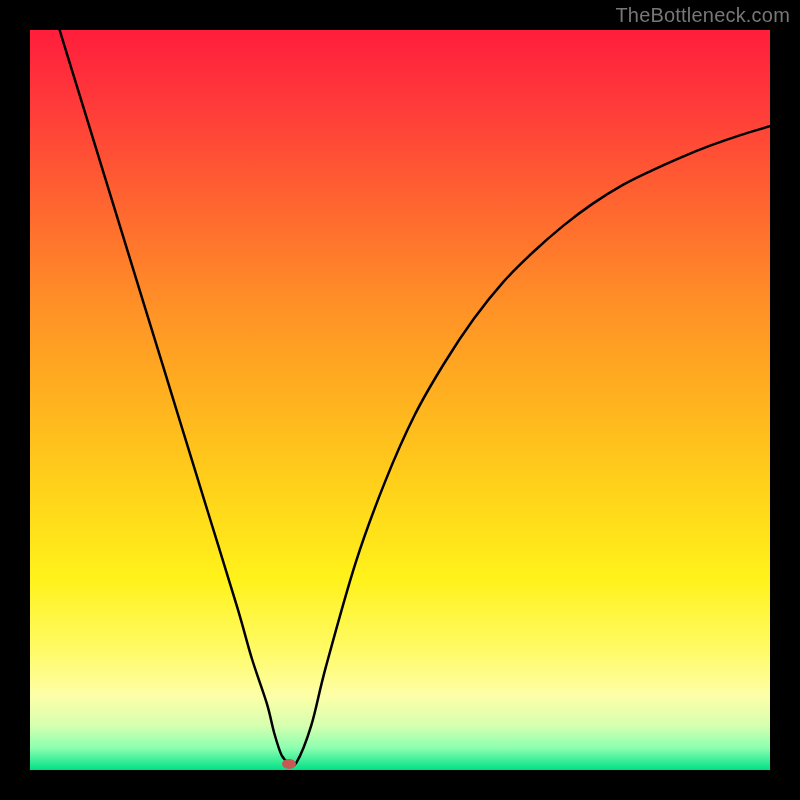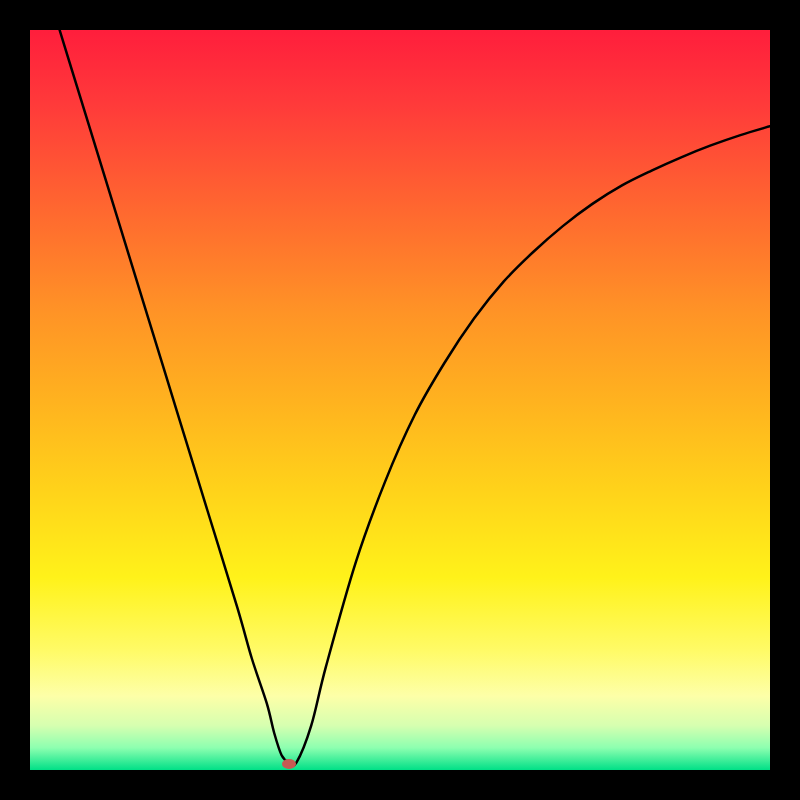--- a/index.html
+++ b/index.html
@@ -68,20 +68,21 @@
     border-radius: 50%;
     background: #c65a53;
     transform: translate(-50%, -50%);
   }
 </style>
 </head>
 <body>
 
 <div class="frame">
 
+  <div class="watermark">TheBottleneck.com</div>
 
   <div class="plot-area">
     <div class="gradient"></div>
 
     <svg class="curve" viewBox="0 0 740 740" preserveAspectRatio="none">
       <path id="curve-path" fill="none" stroke-width="2.5" stroke-linejoin="round" stroke-linecap="round" d="M 0 -96.19999999999993 C 4.933333333333334 -80.16666666666661, 19.733333333333334 -32.06666666666666, 29.6 0 C 39.46666666666667 32.06666666666666, 49.333333333333336 64.13333333333338, 59.2 96.20000000000005 C 69.06666666666666 128.2666666666667, 78.93333333333334 160.33333333333331, 88.8 192.39999999999998 C 98.66666666666666 224.46666666666664, 108.53333333333333 256.53333333333336, 118.4 288.6 C 128.26666666666668 320.6666666666667, 138.13333333333333 352.73333333333335, 148 384.8 C 157.86666666666667 416.8666666666667, 167.73333333333332 448.93333333333334, 177.6 481 C 187.46666666666667 513.0666666666667, 199.8 552.5333333333334, 207.20000000000002 577.2 C 214.60000000000002 601.8666666666667, 217.06666666666666 612.9666666666667, 222 629 C 226.93333333333334 645.0333333333333, 233.10000000000002 661.0666666666666, 236.8 673.4 C 240.5 685.7333333333333, 241.73333333333335 694.3666666666667, 244.20000000000002 703 C 246.66666666666669 711.6333333333333, 249.13333333333335 720.2666666666667, 251.60000000000002 725.2 C 254.0666666666667 730.1333333333334, 256.53333333333336 731.3666666666667, 259 732.6 C 261.46666666666664 733.8333333333334, 262.7 738.7666666666667, 266.4 732.6 C 270.09999999999997 726.4333333333334, 276.26666666666665 711.6333333333333, 281.2 695.6 C 286.1333333333333 679.5666666666667, 288.6 663.5333333333333, 296 636.4 C 303.4 609.2666666666667, 315.73333333333335 563.6333333333333, 325.6 532.8 C 335.4666666666667 501.96666666666664, 345.3333333333333 476.0666666666666, 355.2 451.4 C 365.06666666666666 426.73333333333335, 374.93333333333334 404.53333333333336, 384.8 384.8 C 394.6666666666667 365.06666666666666, 404.53333333333336 349.0333333333333, 414.40000000000003 332.99999999999994 C 424.2666666666667 316.9666666666666, 434.1333333333333 302.1666666666667, 444 288.6 C 453.8666666666667 275.03333333333336, 463.73333333333335 262.7, 473.6 251.59999999999997 C 483.4666666666667 240.49999999999997, 493.33333333333337 231.25, 503.20000000000005 222 C 513.0666666666667 212.75, 522.9333333333333 204.1166666666667, 532.8 196.10000000000002 C 542.6666666666666 188.08333333333334, 552.5333333333333 180.6833333333333, 562.4 173.89999999999998 C 572.2666666666667 167.11666666666665, 582.1333333333333 160.95, 592 155.39999999999998 C 601.8666666666667 149.84999999999997, 611.7333333333333 145.28666666666655, 621.6 140.5999999999999 C 631.4666666666667 135.91333333333327, 641.3333333333334 131.47333333333341, 651.2 127.28000000000009 C 661.0666666666667 123.08666666666676, 670.9333333333334 119.13999999999994, 680.8000000000001 115.43999999999994 C 690.6666666666667 111.73999999999994, 700.5333333333333 108.28666666666669, 710.4 105.08000000000004 C 720.2666666666667 101.87333333333339, 735.0666666666666 97.68000000000005, 740 96.20000000000005" stroke="#000000"></path>
     </svg>
 
     <div id="min-marker" class="marker" style="left: 259px; top: 734.08px; background: rgb(198, 90, 83);"></div>
   </div>

